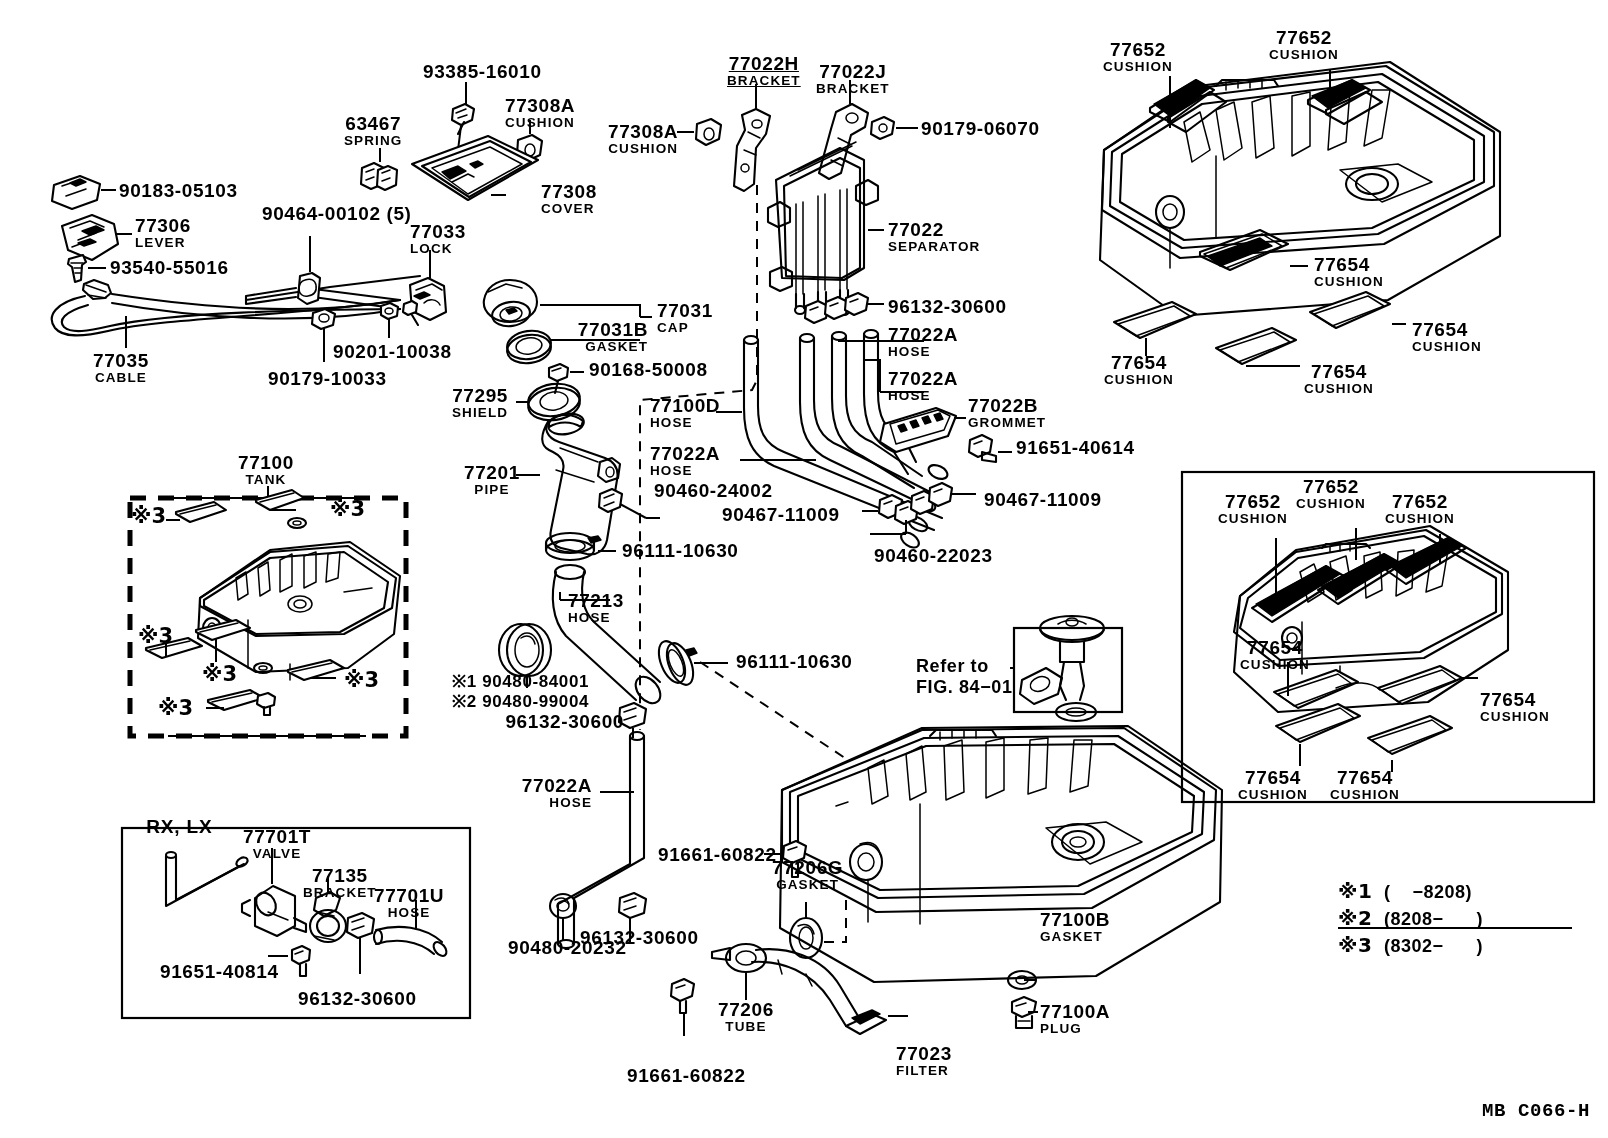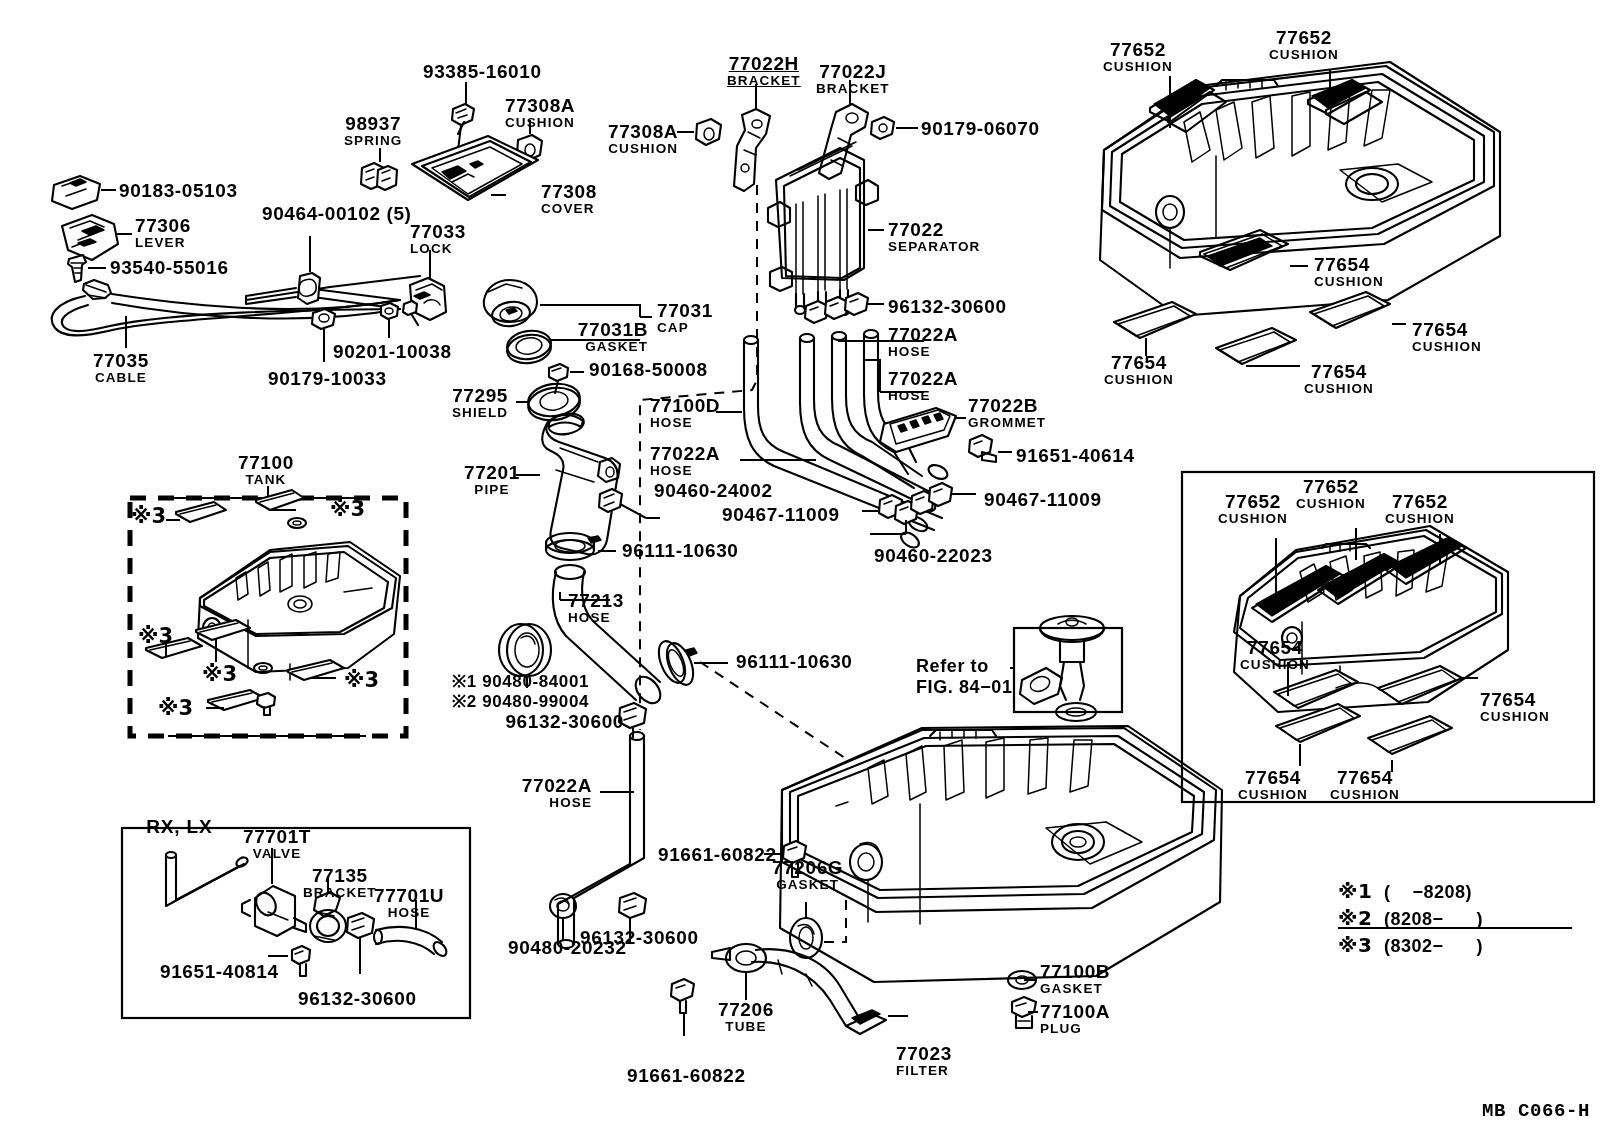--- a/index.html
+++ b/index.html
@@ -729,21 +729,21 @@
     <span class="num">90179-10033</span>
   </div>
   <div class="lbl" style="left:333px; top:342px;">
     <span class="num">90201-10038</span>
   </div>
   <div class="lbl" style="left:410px; top:222px;">
     <span class="num">77033</span>
     <span class="nm">LOCK</span>
   </div>
   <div class="lbl center" style="left:344px; top:114px;">
-    <span class="num">98937</span>
+    <span class="num">63467</span>
     <span class="nm">SPRING</span>
   </div>
   <div class="lbl" style="left:423px; top:62px;">
     <span class="num">93385-16010</span>
   </div>
   <div class="lbl" style="left:505px; top:96px;">
     <span class="num">77308A</span>
     <span class="nm">CUSHION</span>
   </div>
   <div class="lbl" style="left:510px; top:182px;margin-left:31px;">
@@ -778,21 +778,21 @@
     <span class="nm">HOSE</span>
   </div>
   <div class="lbl" style="left:888px; top:369px;">
     <span class="num">77022A</span>
     <span class="nm">HOSE</span>
   </div>
   <div class="lbl" style="left:968px; top:396px;">
     <span class="num">77022B</span>
     <span class="nm">GROMMET</span>
   </div>
-  <div class="lbl" style="left:1016px; top:438px;margin-top:8px;">
+  <div class="lbl" style="left:1016px; top:438px;">
     <span class="num">91651-40614</span>
   </div>
 
   <div class="lbl" style="left:657px; top:301px;">
     <span class="num">77031</span>
     <span class="nm">CAP</span>
   </div>
   <div class="lbl right" style="left:568px; top:320px; width:80px;">
     <span class="num">77031B</span>
     <span class="nm">GASKET</span>
@@ -869,21 +869,21 @@
     <span class="num">77206</span>
     <span class="nm">TUBE</span>
   </div>
   <div class="lbl" style="left:627px; top:1066px;">
     <span class="num">91661-60822</span>
   </div>
   <div class="lbl" style="left:896px; top:1044px;">
     <span class="num">77023</span>
     <span class="nm">FILTER</span>
   </div>
-  <div class="lbl" style="left:1040px; top:962px;">
+  <div class="lbl" style="left:1040px; top:910px;">
     <span class="num">77100B</span>
     <span class="nm">GASKET</span>
   </div>
   <div class="lbl" style="left:1040px; top:1002px;">
     <span class="num">77100A</span>
     <span class="nm">PLUG</span>
   </div>
 
   <div class="lbl center" style="left:1103px; top:40px;">
     <span class="num">77652</span>

